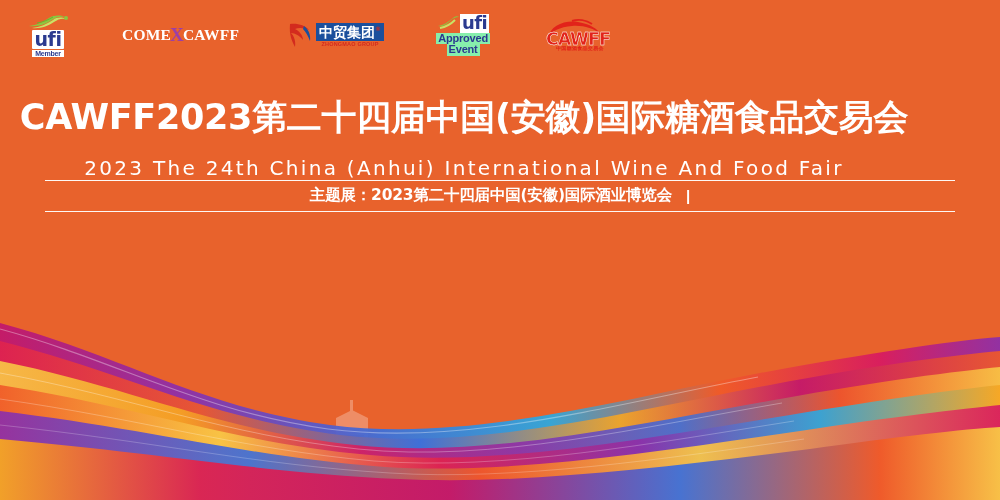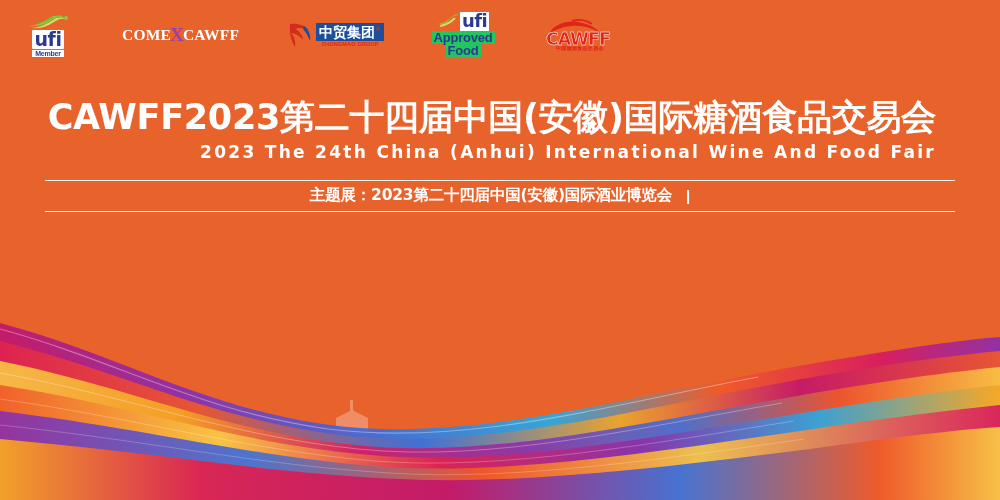--- a/index.html
+++ b/index.html
@@ -69,55 +69,55 @@
 
   
   .ufia { display:flex; flex-direction:column; align-items:center; line-height:1.05; width:62px;}
   .ufia-row { display:flex; align-items:flex-end; gap:1px; }
   .ufia-word {
     font-family:"DejaVu Sans", sans-serif;
     font-weight:bold; font-size:18px; color:#2b3a8f;
     background:#fff; padding:0 2px; letter-spacing:-.5px;
   }
   .ufia-sub {
-    font-size:13px; font-weight:bold; color:#2b3a8f; background:#22c55e;
+    font-size:11px; font-weight:bold; color:#2b3a8f; background:#86efac;
     padding:0 2px; letter-spacing:-.2px;
   }
 
   
   .cawff { position:relative; width:62px; height:34px; }
   .cawff-word {
     position:absolute; left:4px; top:11px;
     font-family:"DejaVu Sans", sans-serif;
     font-weight:bold; font-size:17px;
     color:#e2231a; letter-spacing:-.5px;
     -webkit-text-stroke:.4px #fff;
   }
   .cawff-sub {
     position:absolute; left:14px; top:27px;
     font-size:5px; font-weight:bold; color:#e2231a; letter-spacing:.3px;
   }
 
   
-  #title-block { position:absolute; left:12px; top:96px; width:924px; z-index:35; text-align:right; }
+  #title-block { position:absolute; left:2px; top:96px; width:924px; z-index:35; text-align:center; }
 
   #title-cn {
     font-family:"DejaVu Sans","Liberation Sans",sans-serif;
     font-weight:bold;
     font-size:35px; line-height:42px;
     color:#ffffff; letter-spacing:-.3px;
     white-space:nowrap;
   }
   #title-en {
     font-family:"DejaVu Sans", sans-serif;
-    font-weight:bold;
-    font-size:17px; line-height:27px;
+    font-weight:normal;
+    font-size:20px; line-height:27px;
     color:#ffffff; letter-spacing:2.3px;
     white-space:nowrap;
-    margin-top:1px;
+    margin-top:17px;
   }
 
   #subtitle-wrap {
     position:absolute; left:45px; top:180px; width:910px;
     border-top:1.5px solid rgba(255,255,255,.95);
     border-bottom:1.5px solid rgba(255,255,255,.95);
     padding:4px 0 5px;
     z-index:35;
     display:flex; align-items:center; justify-content:center;
     gap:14px;
@@ -211,21 +211,21 @@
         <div class="ufia-row">
           <span>
             <svg width="22" height="15" viewBox="0 0 22 15">
               <path d="M1 12 C7 11, 11 8, 16 4 C18 2, 21 2, 22 3 C19 3, 16 4, 13 7 C9 11, 6 13, 1 12 Z" fill="#8cc63f"></path>
               <path d="M3 14 C9 13, 14 10, 18 6" stroke="#c9e265" stroke-width="2" fill="none"></path>
             </svg>
           </span>
           <span class="ufia-word">ufi</span>
         </div>
         <div class="ufia-sub">Approved</div>
-        <div class="ufia-sub">Food</div>
+        <div class="ufia-sub">Event</div>
       </div>
     </div>
 
     <div class="logo-sep"></div>
 
     <div class="logo-cell">
       <div class="cawff">
         <svg width="62" height="34" viewBox="0 0 62 34">
           <path d="M6 20 C8 8, 22 2, 36 4 C48 6, 56 11, 58 16 C52 10, 40 7, 30 8 C18 9, 9 13, 6 20 Z" fill="#e2231a"></path>
           <path d="M30 3 C36 1, 44 2, 50 6" stroke="#e2231a" stroke-width="2" fill="none"></path>

